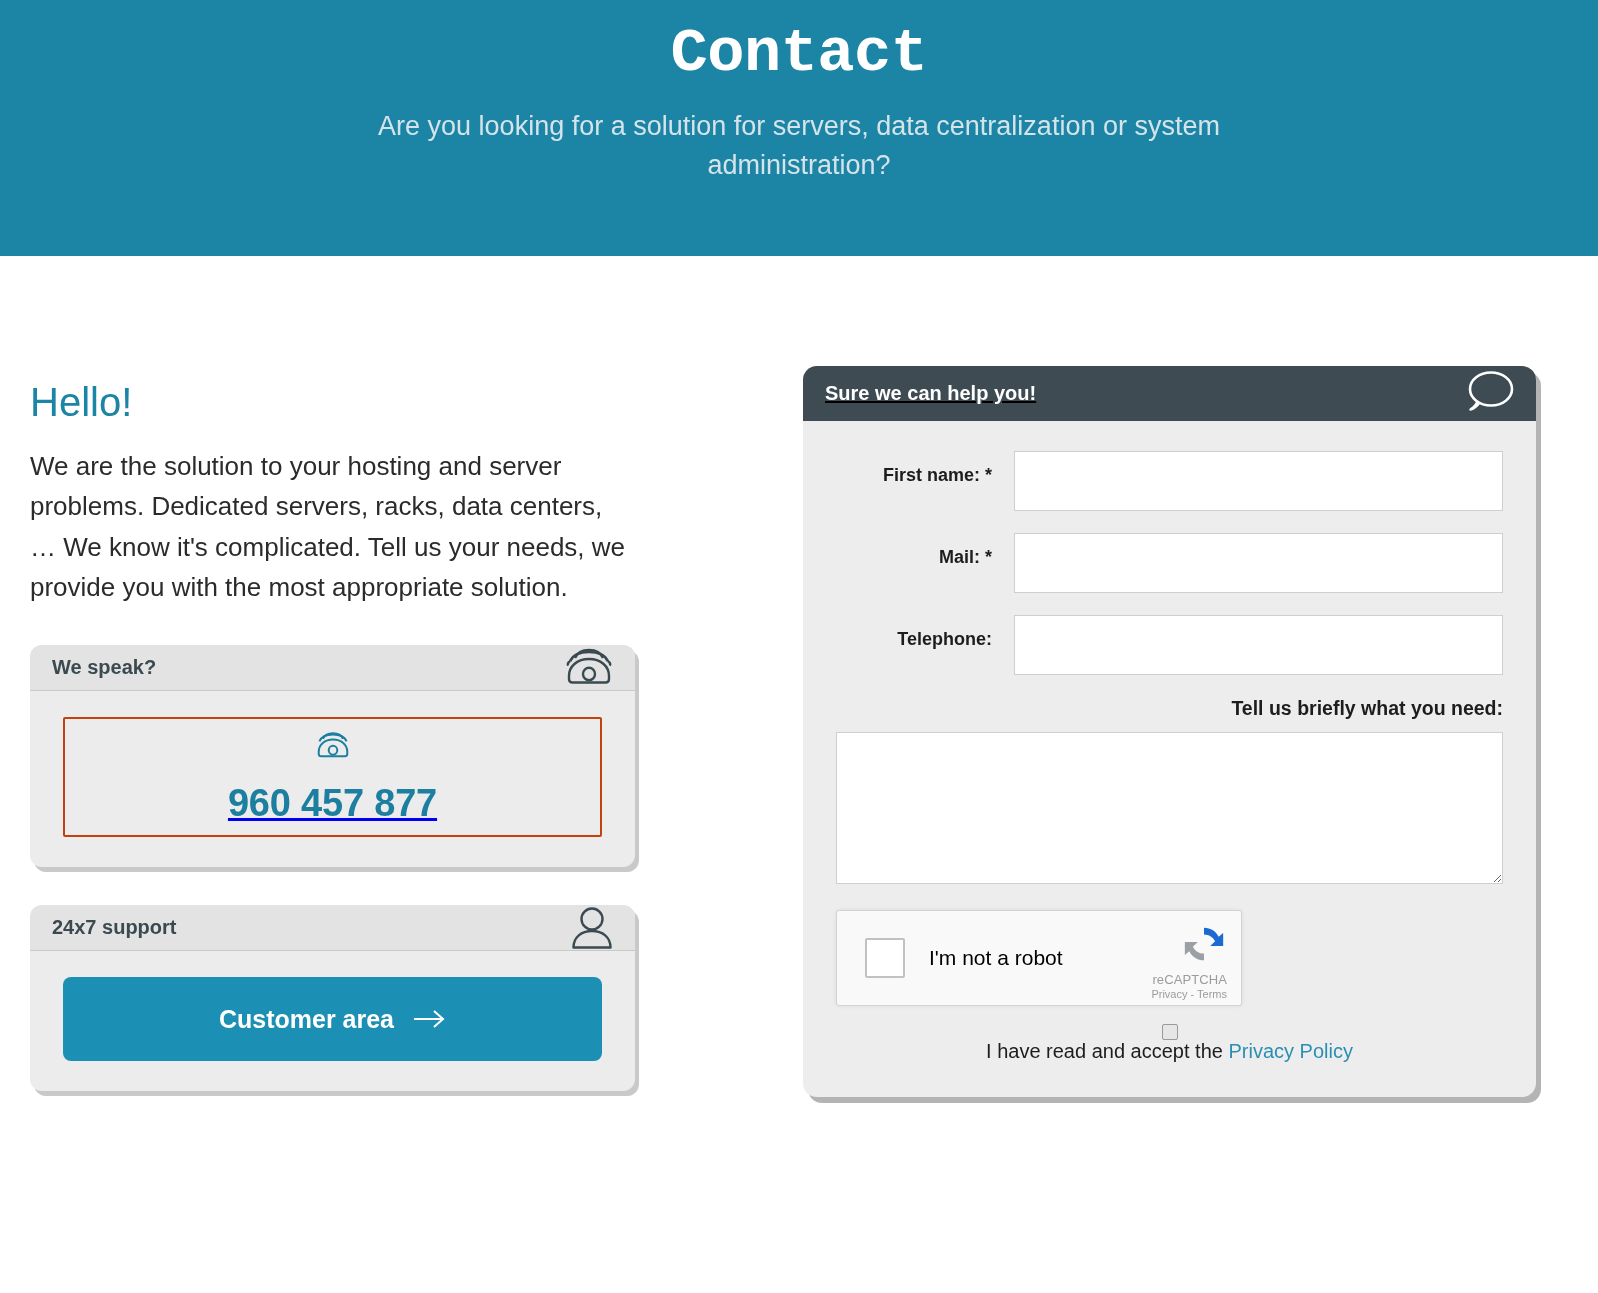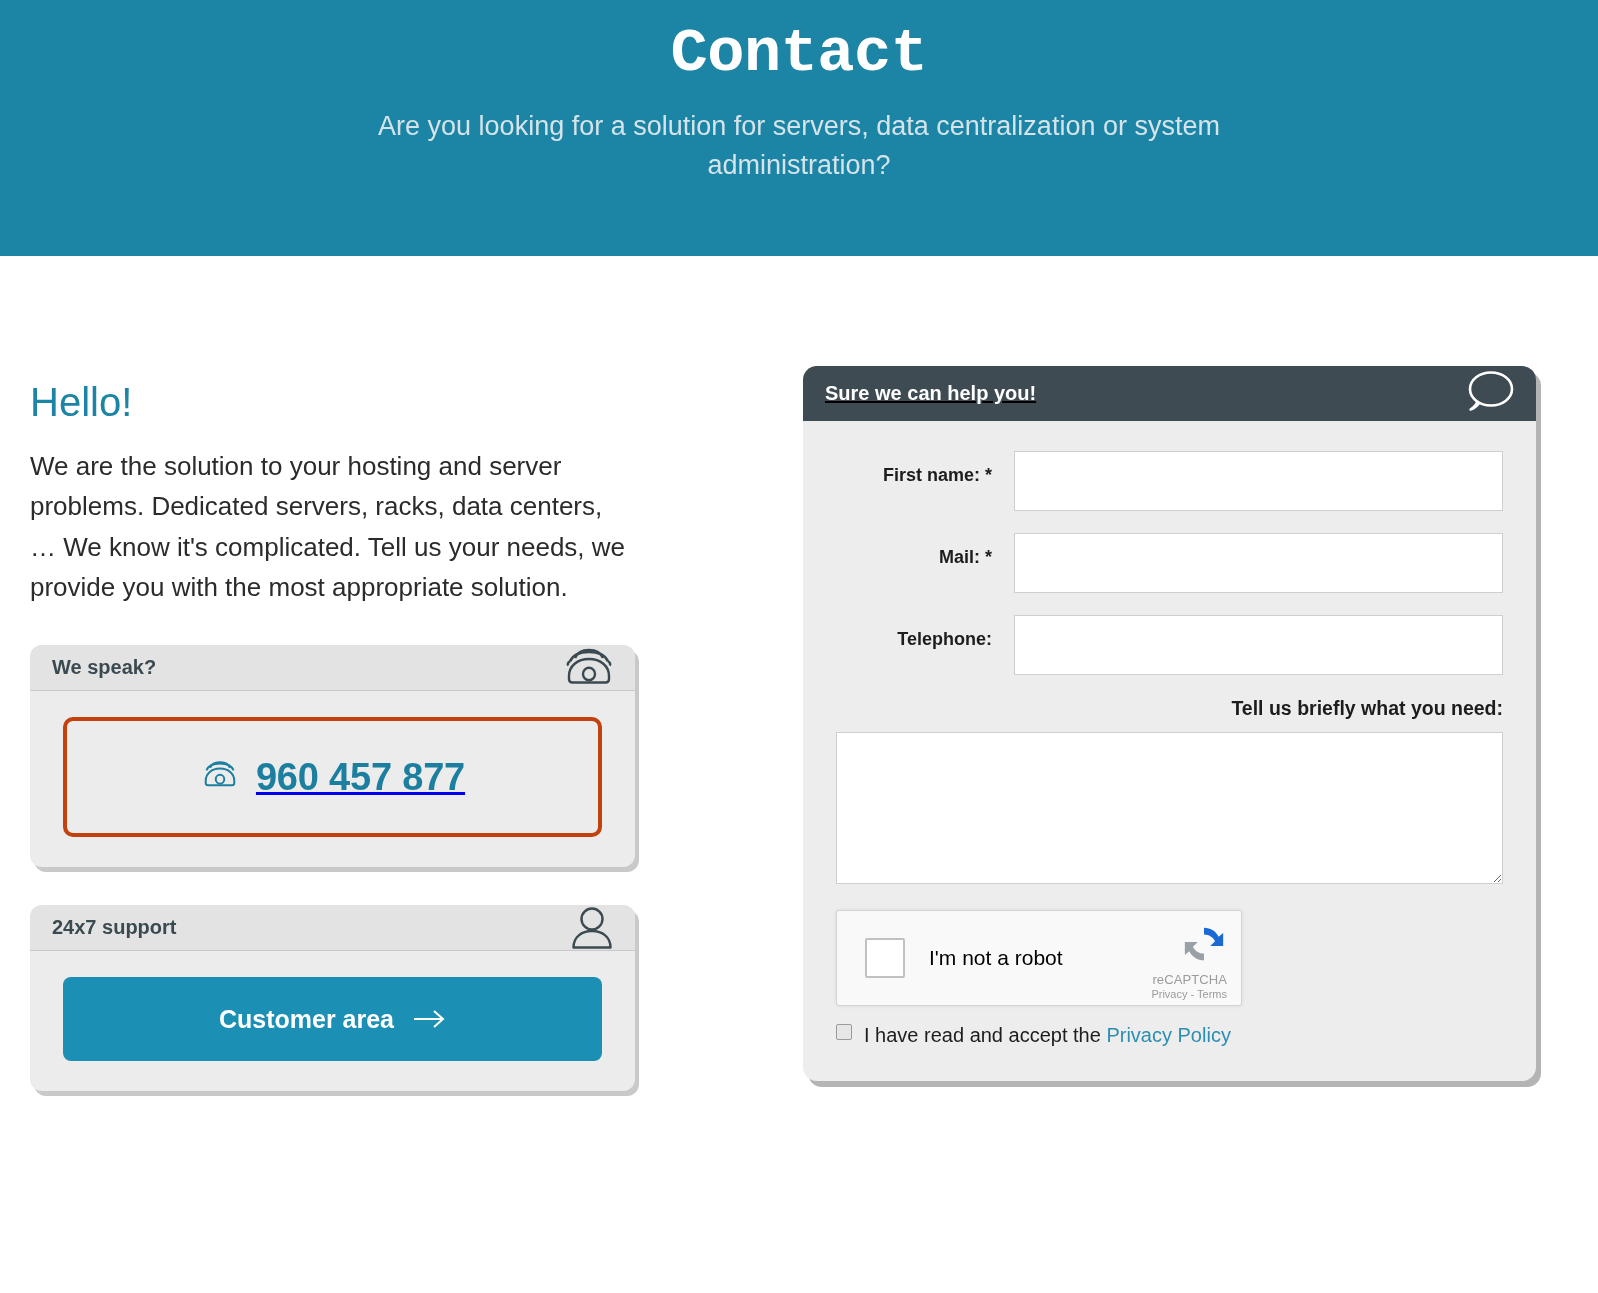--- a/index.html
+++ b/index.html
@@ -92,28 +92,29 @@
     font-size: 20px;
     font-weight: bold;
     color: #3b4a51;
   }
   .card-head-icon { display: block; line-height: 0; }
   .card-body {
     padding: 26px 33px 30px 33px;
   }
 
   .phone-box {
-    border: 4px solid #c2410c;
-    border-radius: 10px;
+    border: 2px solid #c2410c;
+    border-radius: 2px;
     height: 120px;
     display: flex;
     align-items: center;
     justify-content: center;
     gap: 16px;
     background: #ececec;
+    flex-direction: column;
   }
   .phone-num {
     color: #1c7fa0;
     font-size: 38px;
     font-weight: bold;
     letter-spacing: -0.2px;
   }
 
   .cust-btn {
     background: #1c8fb4;
@@ -246,21 +247,23 @@
   .rc-brand-legal {
     font-size: 11px;
     color: #9c9c9c;
     margin-top: 1px;
   }
 
   
   .privacy-row {
     margin-top: 18px;
     display: flex;
-    gap: 12px;
+    align-items: center;
+    gap: 0;
+    flex-direction: column;
   }
   .privacy-box {
     width: 16px; height: 16px;
     border: 1px solid #9a9a9a;
     background: #e6e6e6;
     border-radius: 2px;
     cursor: pointer;
     flex: none;
   }
   .privacy-text {

